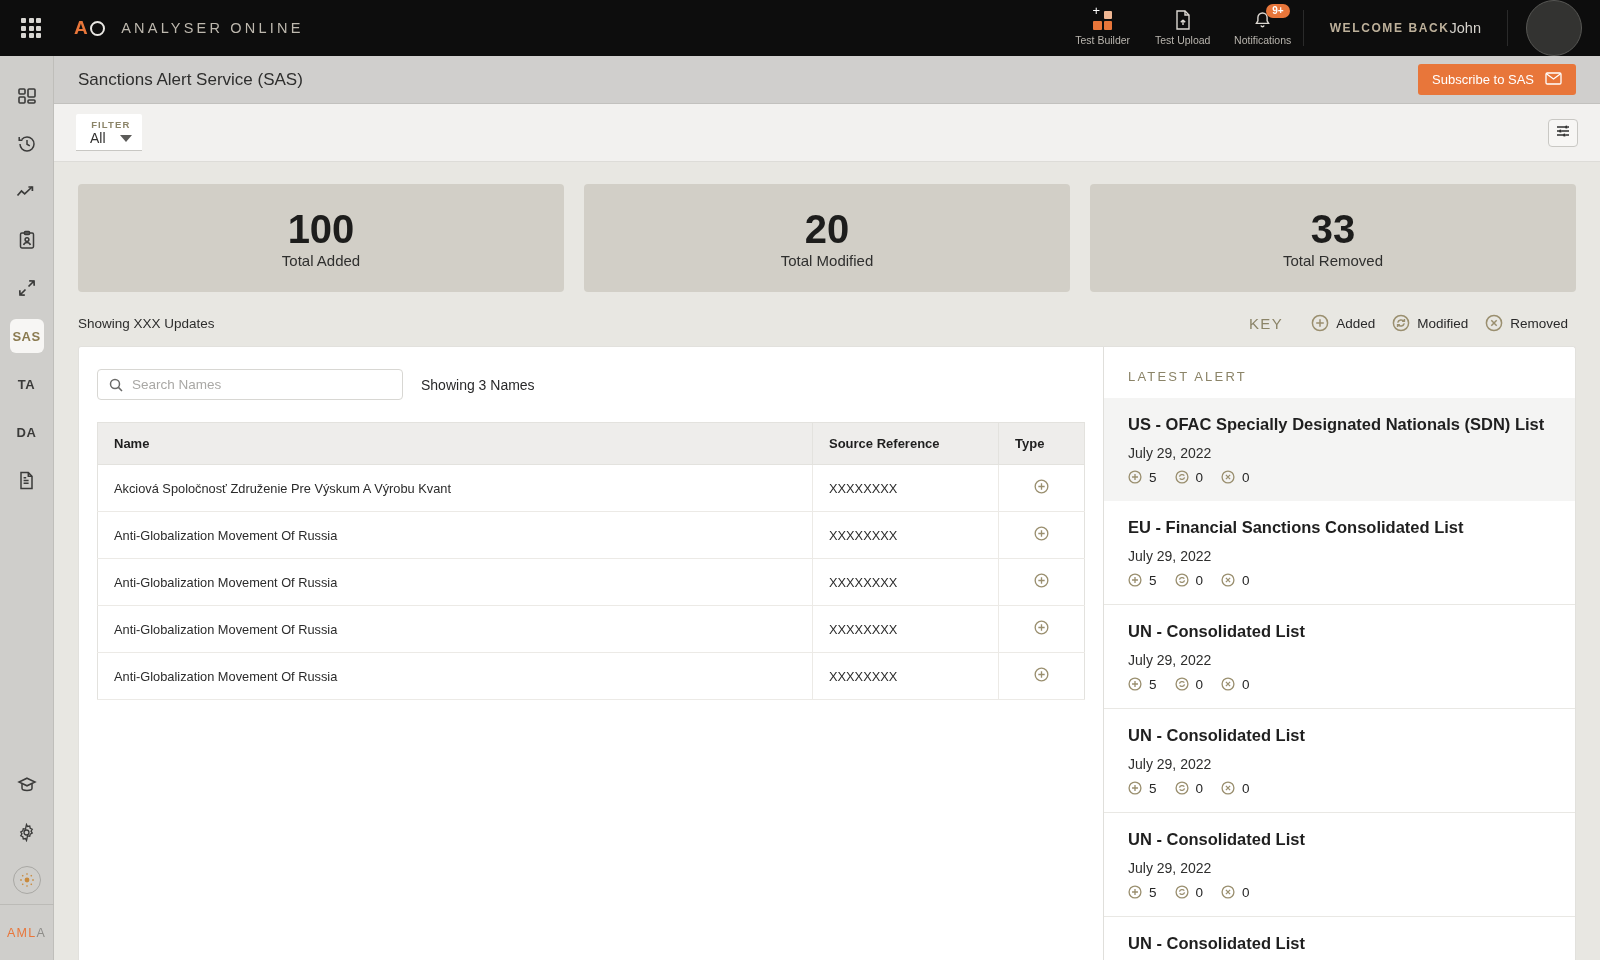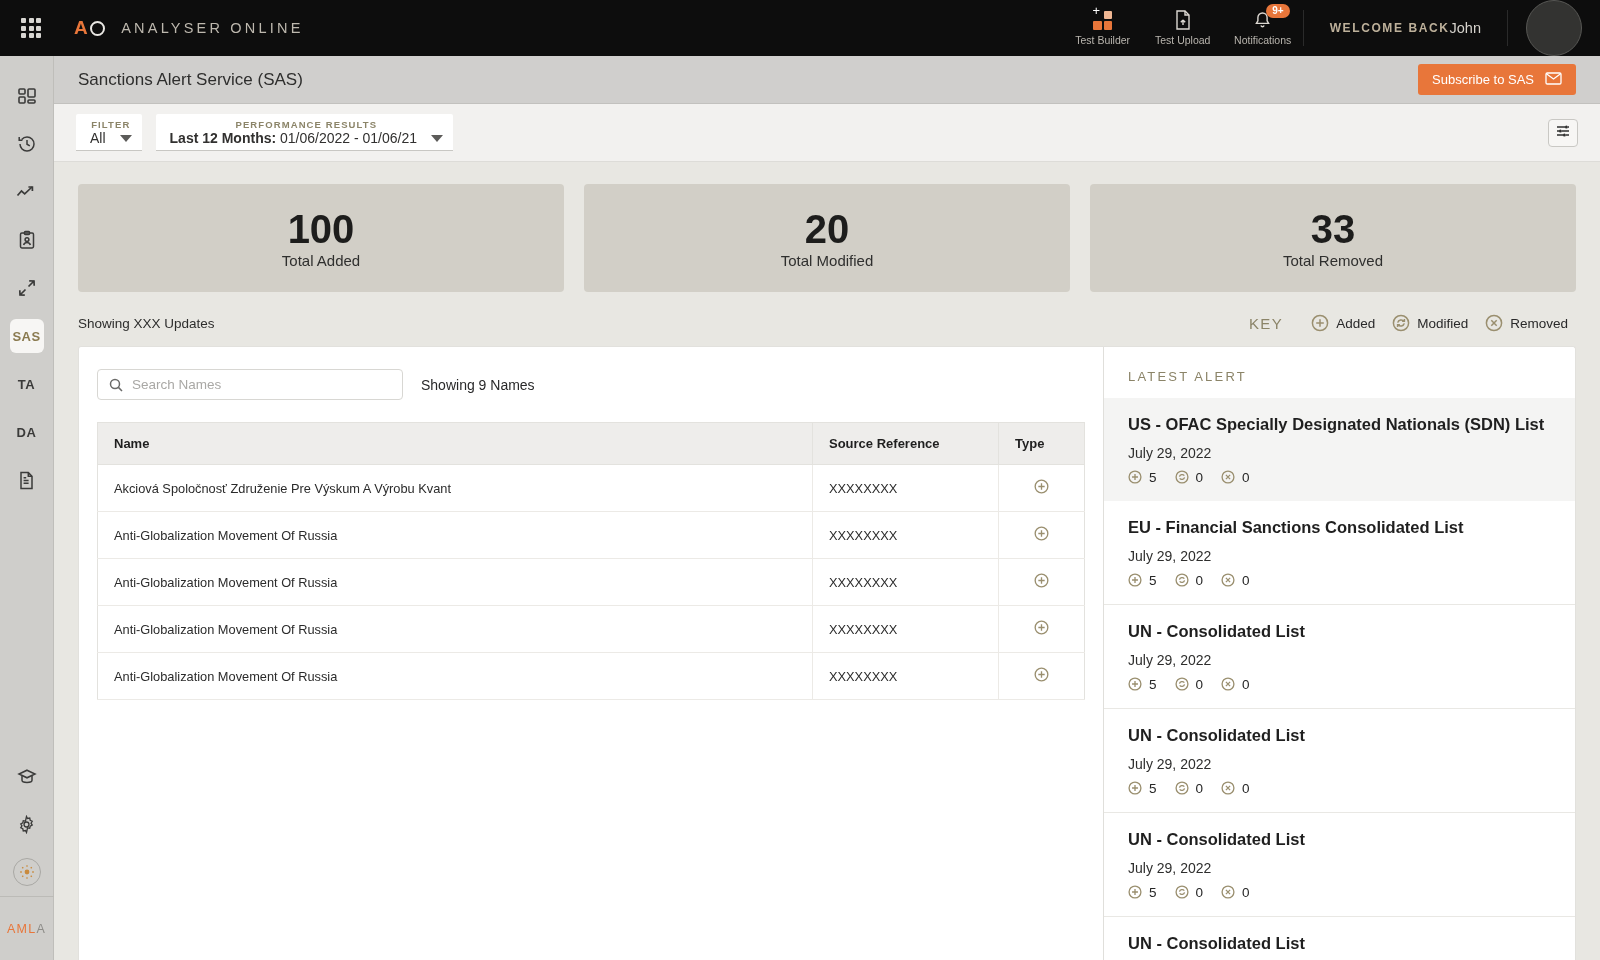--- a/index.html
+++ b/index.html
@@ -60,21 +60,21 @@
     cursor: pointer; color: #3b3b3a; }
   .side-btn svg { display: block; }
   .side-pill { width: 34px; height: 34px; border-radius: 6px; background: #f7f6f4;
     display: flex; align-items: center; justify-content: center;
     font-size: 13px; font-weight: 700; letter-spacing: .5px; color: #8a7a4f; }
   .side-txt { font-size: 13px; font-weight: 700; letter-spacing: .5px; color: #3b3b3a; }
   .side-bottom { margin-top: auto; display: flex; flex-direction: column; align-items: center;
     padding-bottom: 0; }
   .theme-circle { width: 28px; height: 28px; border-radius: 50%; border: 1px solid #a9a8a4;
     display: flex; align-items: center; justify-content: center; }
-  .amla { border-top: 1px solid #bcbbb7; width: 54px; height: 64px; display: flex;
+  .amla { border-top: 1px solid #bcbbb7; width: 54px; height: 56px; display: flex;
     align-items: center; justify-content: center; font-size: 12.5px; letter-spacing: 1.2px; }
   .amla .o { color: #e8763a; }
   .amla .g { color: #8e8d89; }
 
   
   .main { flex: 1; display: flex; flex-direction: column; min-width: 0; background: #e8e7e2; }
 
   .pagehead { height: 48px; background: #d0cfcd; display: flex; align-items: center;
     padding: 0 24px 0 24px; border-bottom: 1px solid #c2c1be; }
   .pagehead h1 { font-size: 17px; font-weight: 400; color: #2e2e2d; }
@@ -327,30 +327,20 @@
               </svg>
           </span>
         </button>
       </div>
 
       <div class="filterbar">
         <div class="fld">
           <span class="flabel">FILTER</span>
           <span class="frow">
             <span class="fval">All</span>
-            <span class="caret"></span>
-          </span>
-        </div>
-        <div class="fld">
-          <span class="flabel">PERFORMANCE RESULTS</span>
-          <span class="frow">
-            <span class="fval">
-              <b>Last 12 Months:</b>
-              <span>01/06/2022 - 01/06/21</span>
-            </span>
             <span class="caret"></span>
           </span>
         </div>
         <div class="tune-btn">
           <span>
             <svg width="16" height="16" viewBox="0 0 16 16" fill="none" stroke="#2f2f2e" stroke-width="1.5">
                 <path d="M2 4h8M13 4h1M2 8h2M7 8h7M2 12h6M11 12h3"></path>
                 <circle cx="11.4" cy="4" r="1.5" fill="#2f2f2e" stroke="none"></circle>
                 <circle cx="5.4" cy="8" r="1.5" fill="#2f2f2e" stroke="none"></circle>
                 <circle cx="9.4" cy="12" r="1.5" fill="#2f2f2e" stroke="none"></circle>
@@ -418,21 +408,21 @@
             <div class="searchrow">
               <div class="searchbox">
                 <span class="ic">
                   <svg width="14" height="14" viewBox="0 0 14 14" fill="none" stroke="#6a6a68" stroke-width="1.5">
                       <circle cx="6" cy="6" r="4.5"></circle>
                       <path d="M9.4 9.4L13 13"></path>
                     </svg>
                 </span>
                 <input type="text" placeholder="Search Names" style="">
               </div>
-              <span class="cnt">Showing 9 Names</span>
+              <span class="cnt">Showing 3 Names</span>
             </div>
 
             <table>
               <colgroup>
                   <col>
                   <col class="col-src">
                   <col class="col-type">
                 </colgroup>
               <thead>
                 <tr>

